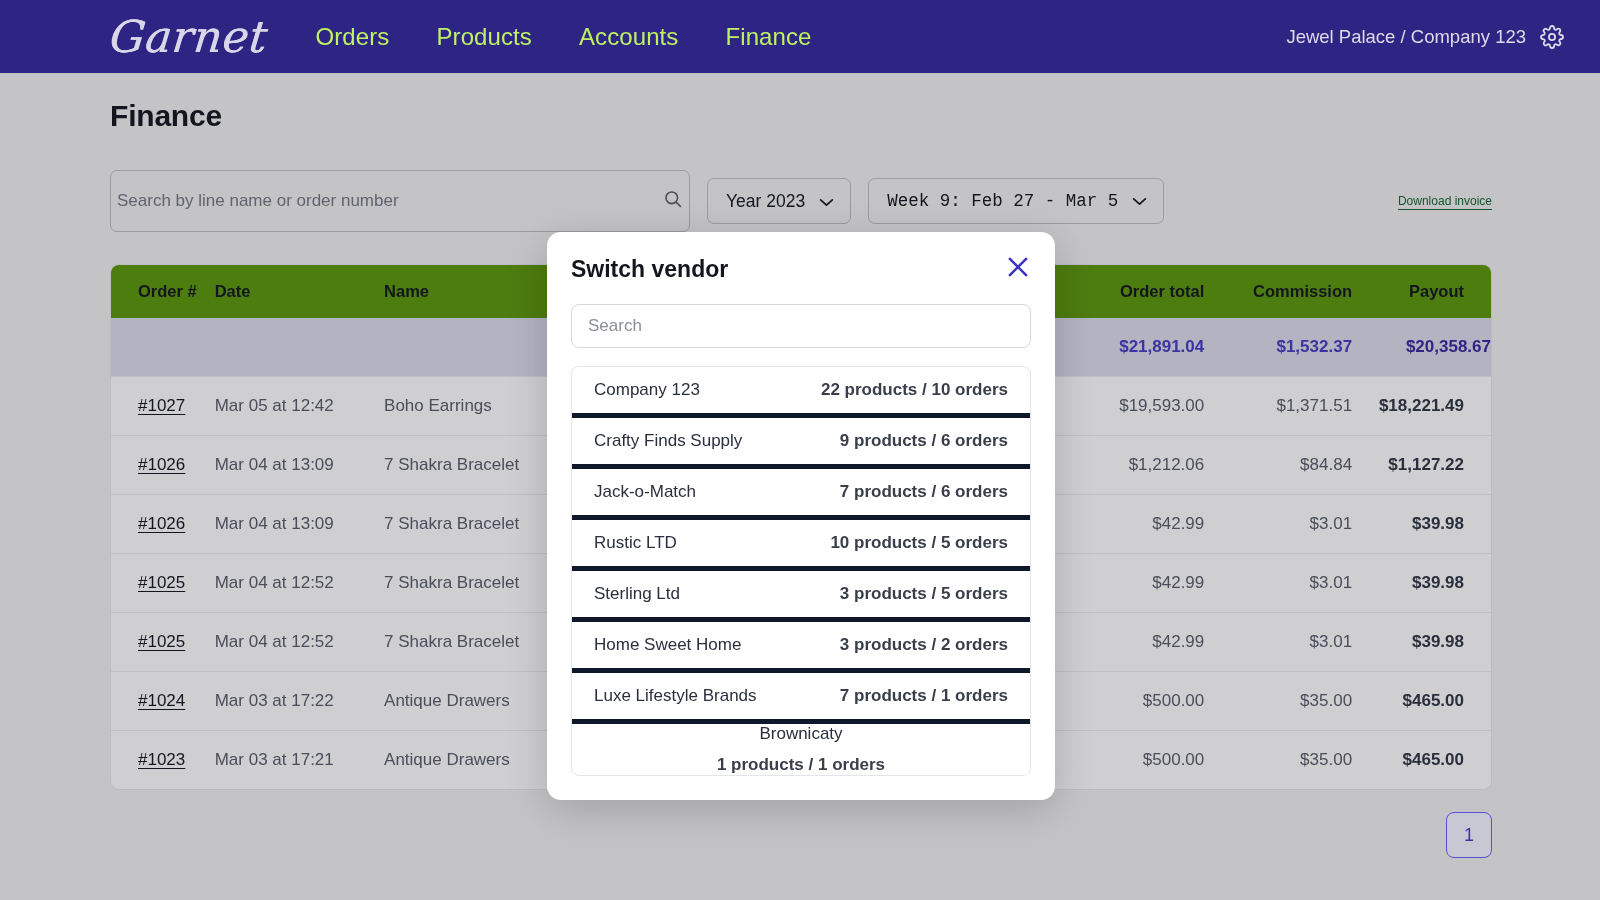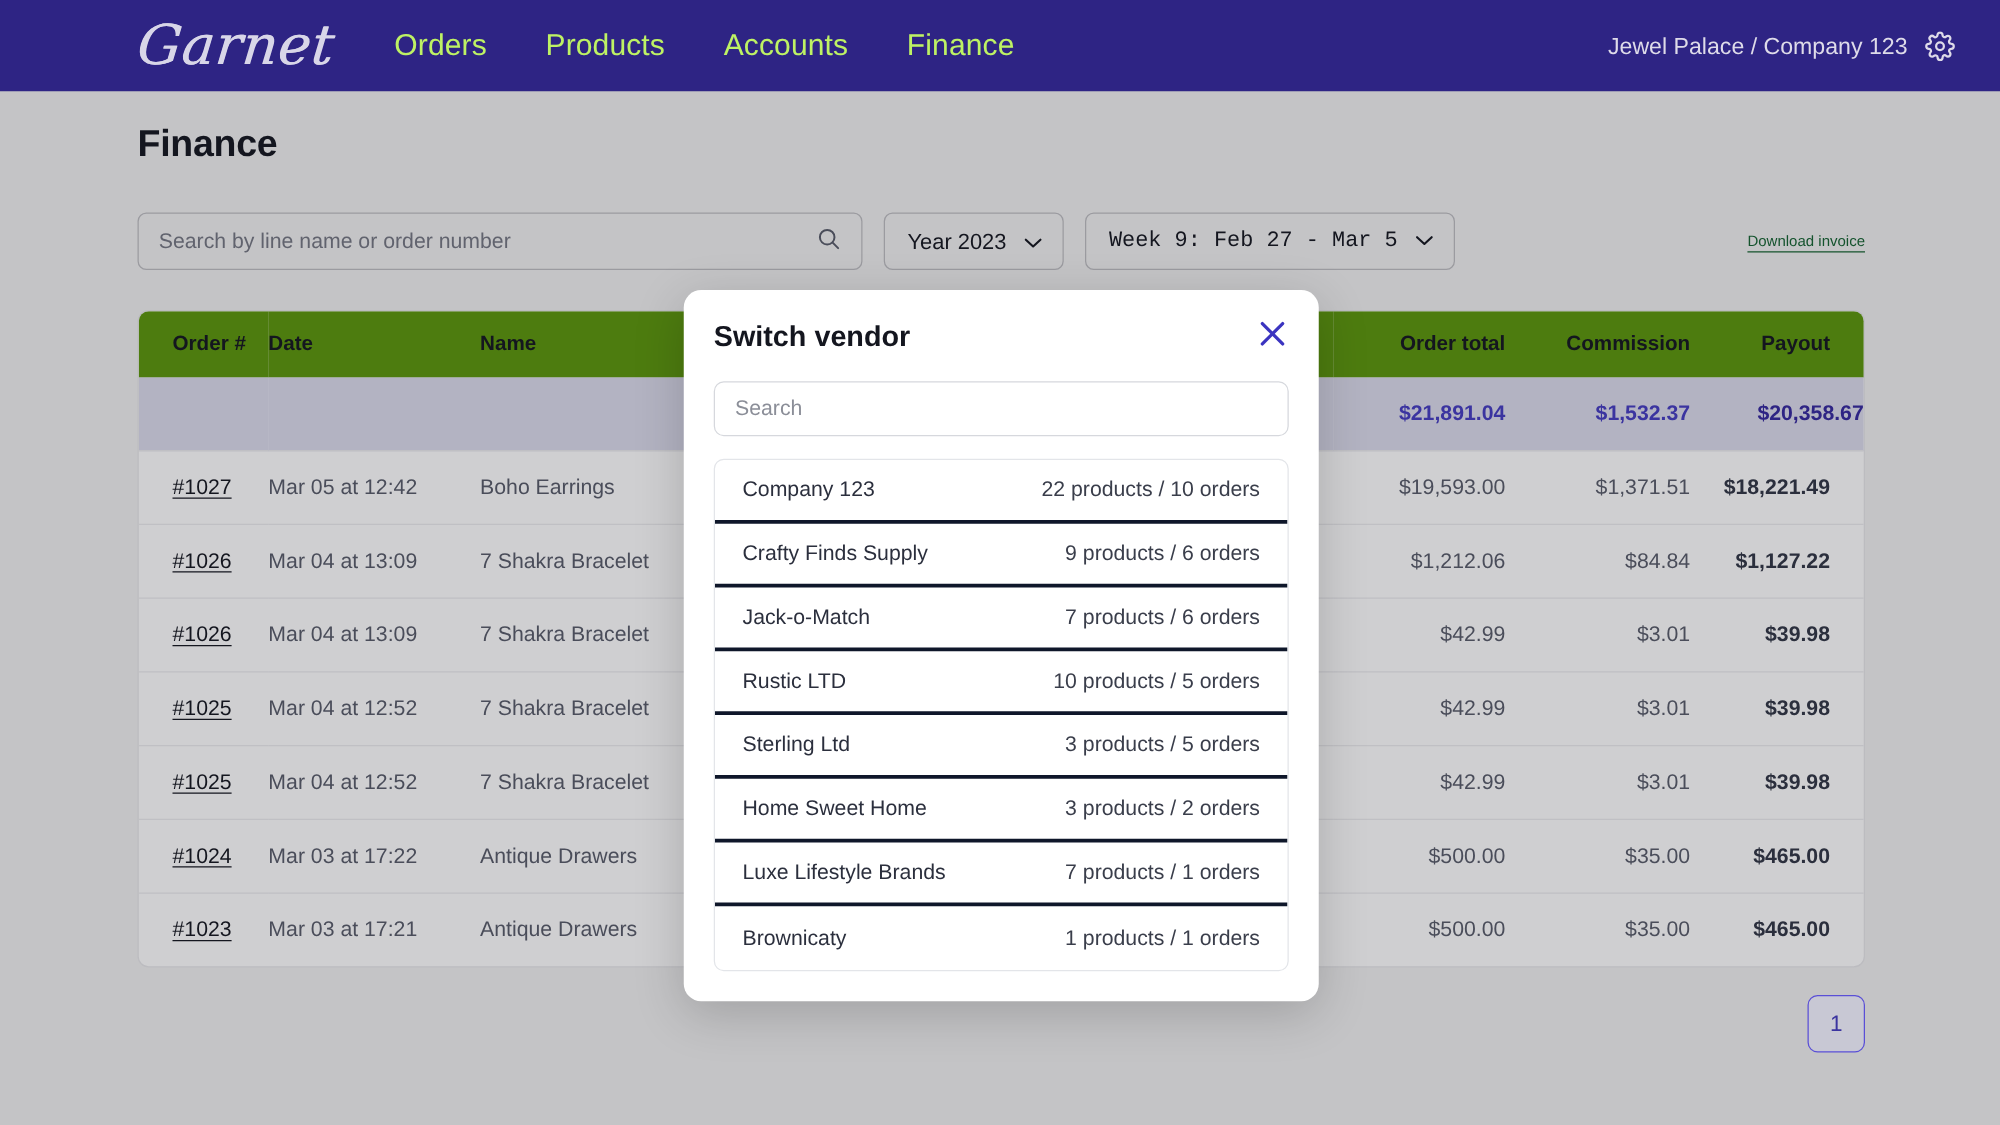--- a/index.html
+++ b/index.html
@@ -59,25 +59,25 @@
   }
 
   
   .filterbar {
     display: flex;
     align-items: center;
     margin: 37px 0 0 110px;
     width: 1382px;
   }
   .search-box {
-    width: 580px; height: 46px;
+    width: 580px; height: 62px;
     border: 1px solid #9b9ba0;
     border-radius: 7px;
     display: flex; align-items: center;
-    padding: 0 16px;
+    padding: 0 6px;
     background: transparent;
   }
   .search-box .ph { flex: 1; font-size: 17px; color: #61636e; }
   .search-icon { width: 20px; height: 20px; }
 
   .select {
     height: 46px;
     border: 1px solid #9b9ba0;
     border-radius: 7px;
     display: flex; align-items: center;
@@ -202,24 +202,24 @@
     border: 1px solid #e3e5e9;
     border-radius: 8px;
     overflow: hidden;
   }
   .vendor-row {
     height: 51px;
     display: flex; align-items: center; justify-content: space-between;
     padding: 0 22px;
     font-size: 17px;
     color: #2b2f3d;
-    border-bottom: 3px solid #0f172a;
-  }
-  .vendor-row:last-child { border-bottom: none; }
-  .vendor-row .meta { color: #3a3e4b; }
+    border-bottom: 5px solid #0f172a;
+  }
+  .vendor-row:last-child { border-bottom: none; flex-direction: column; }
+  .vendor-row .meta { color: #3a3e4b; font-weight: bold; }
 </style>
 </head>
 <body>
 
 <div class="navbar">
   <div class="logo">Garnet</div>
   <nav class="nav-links">
     <a class="nav-link" href="#">Orders</a>
     <a class="nav-link" href="#">Products</a>
     <a class="nav-link" href="#">Accounts</a>

